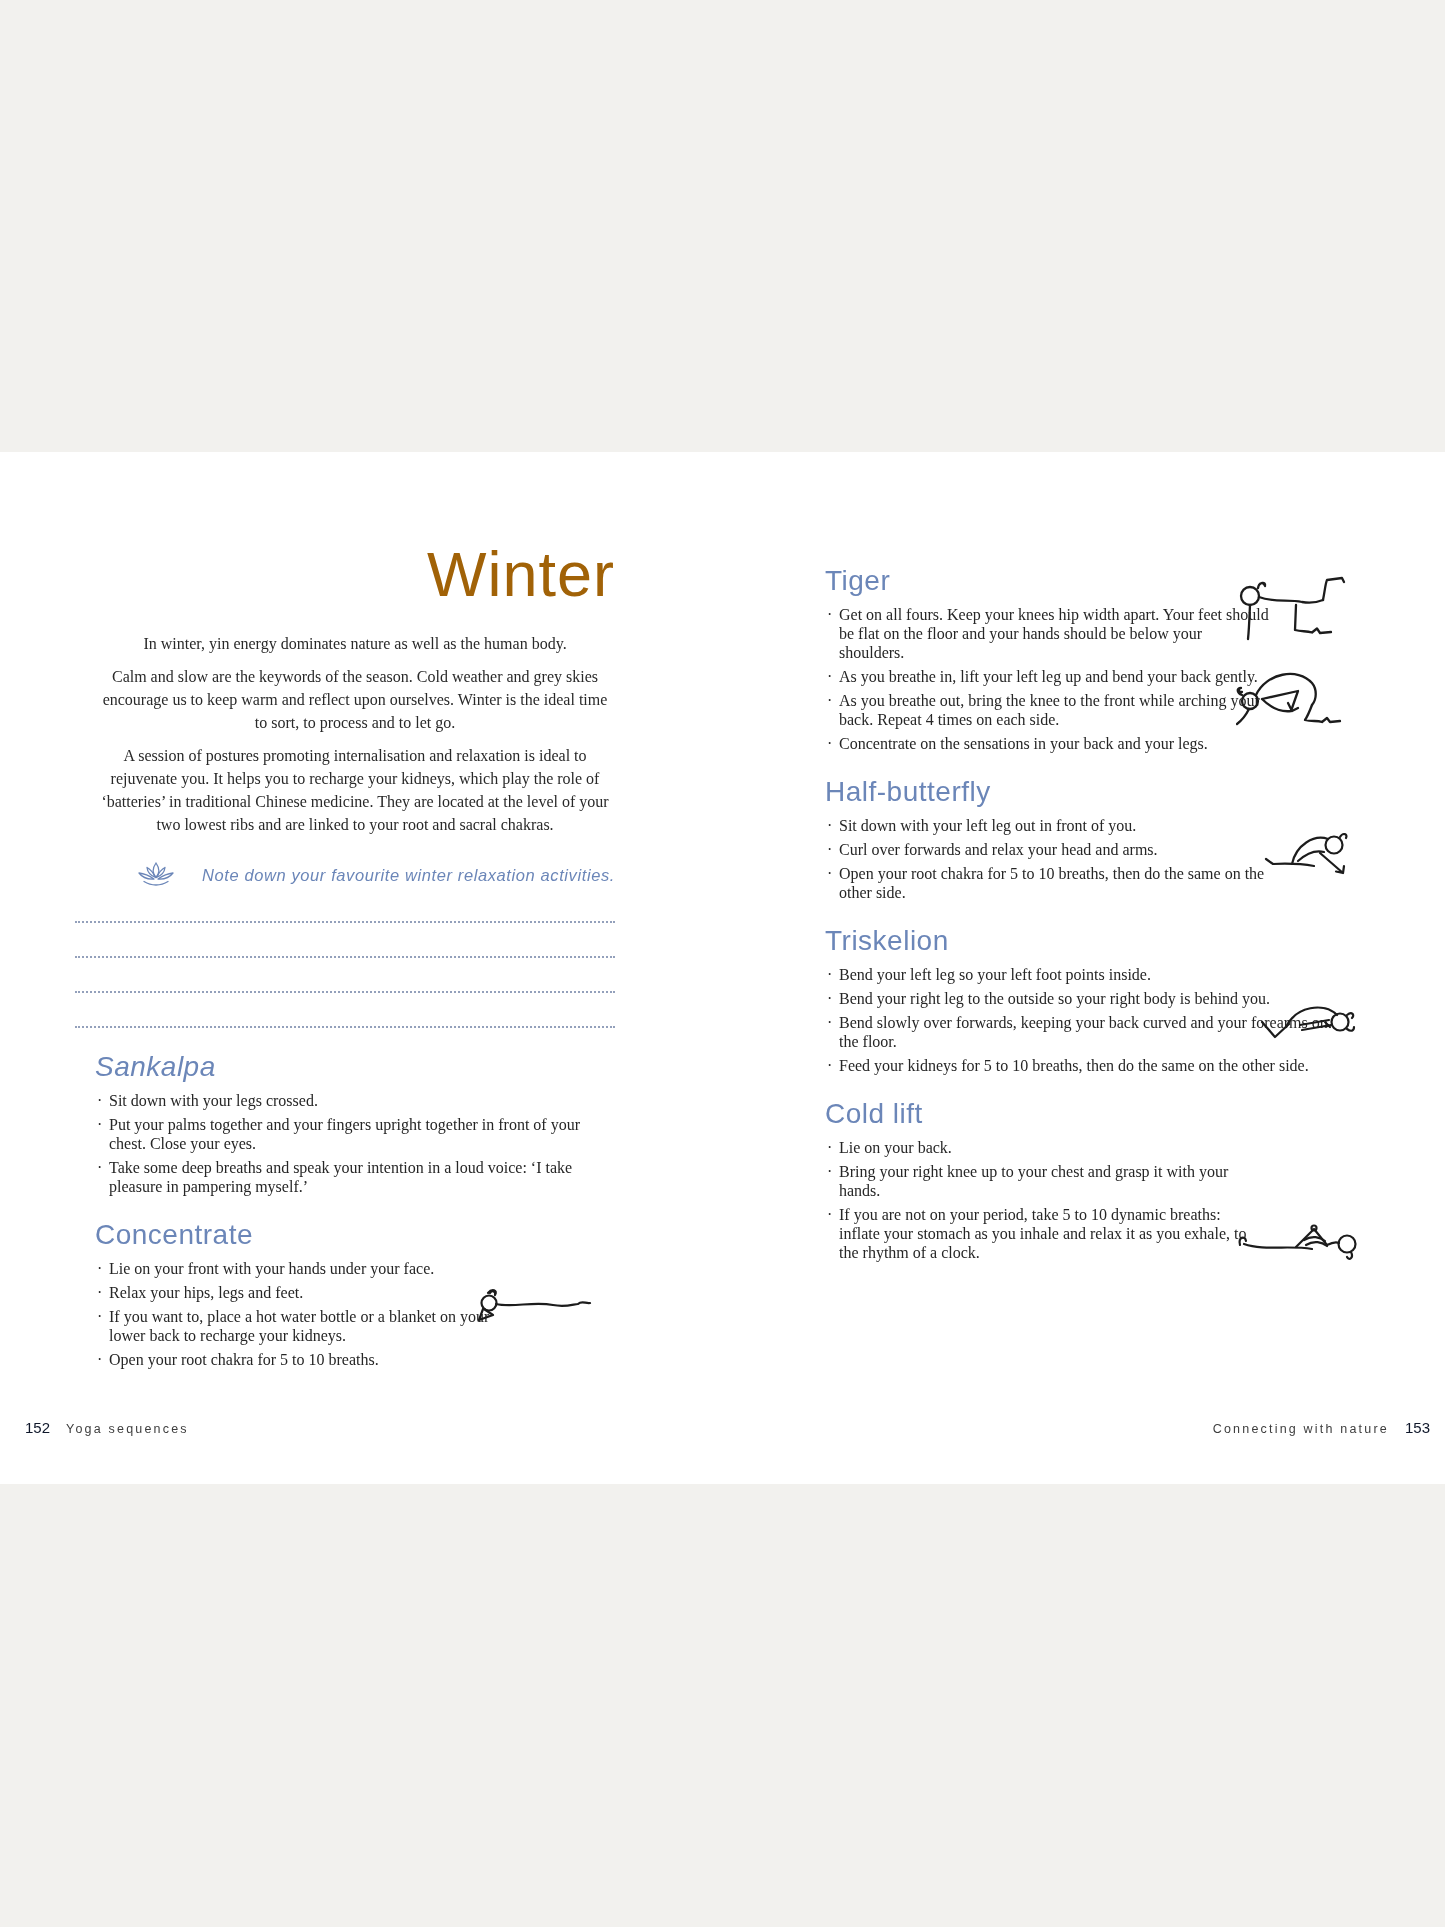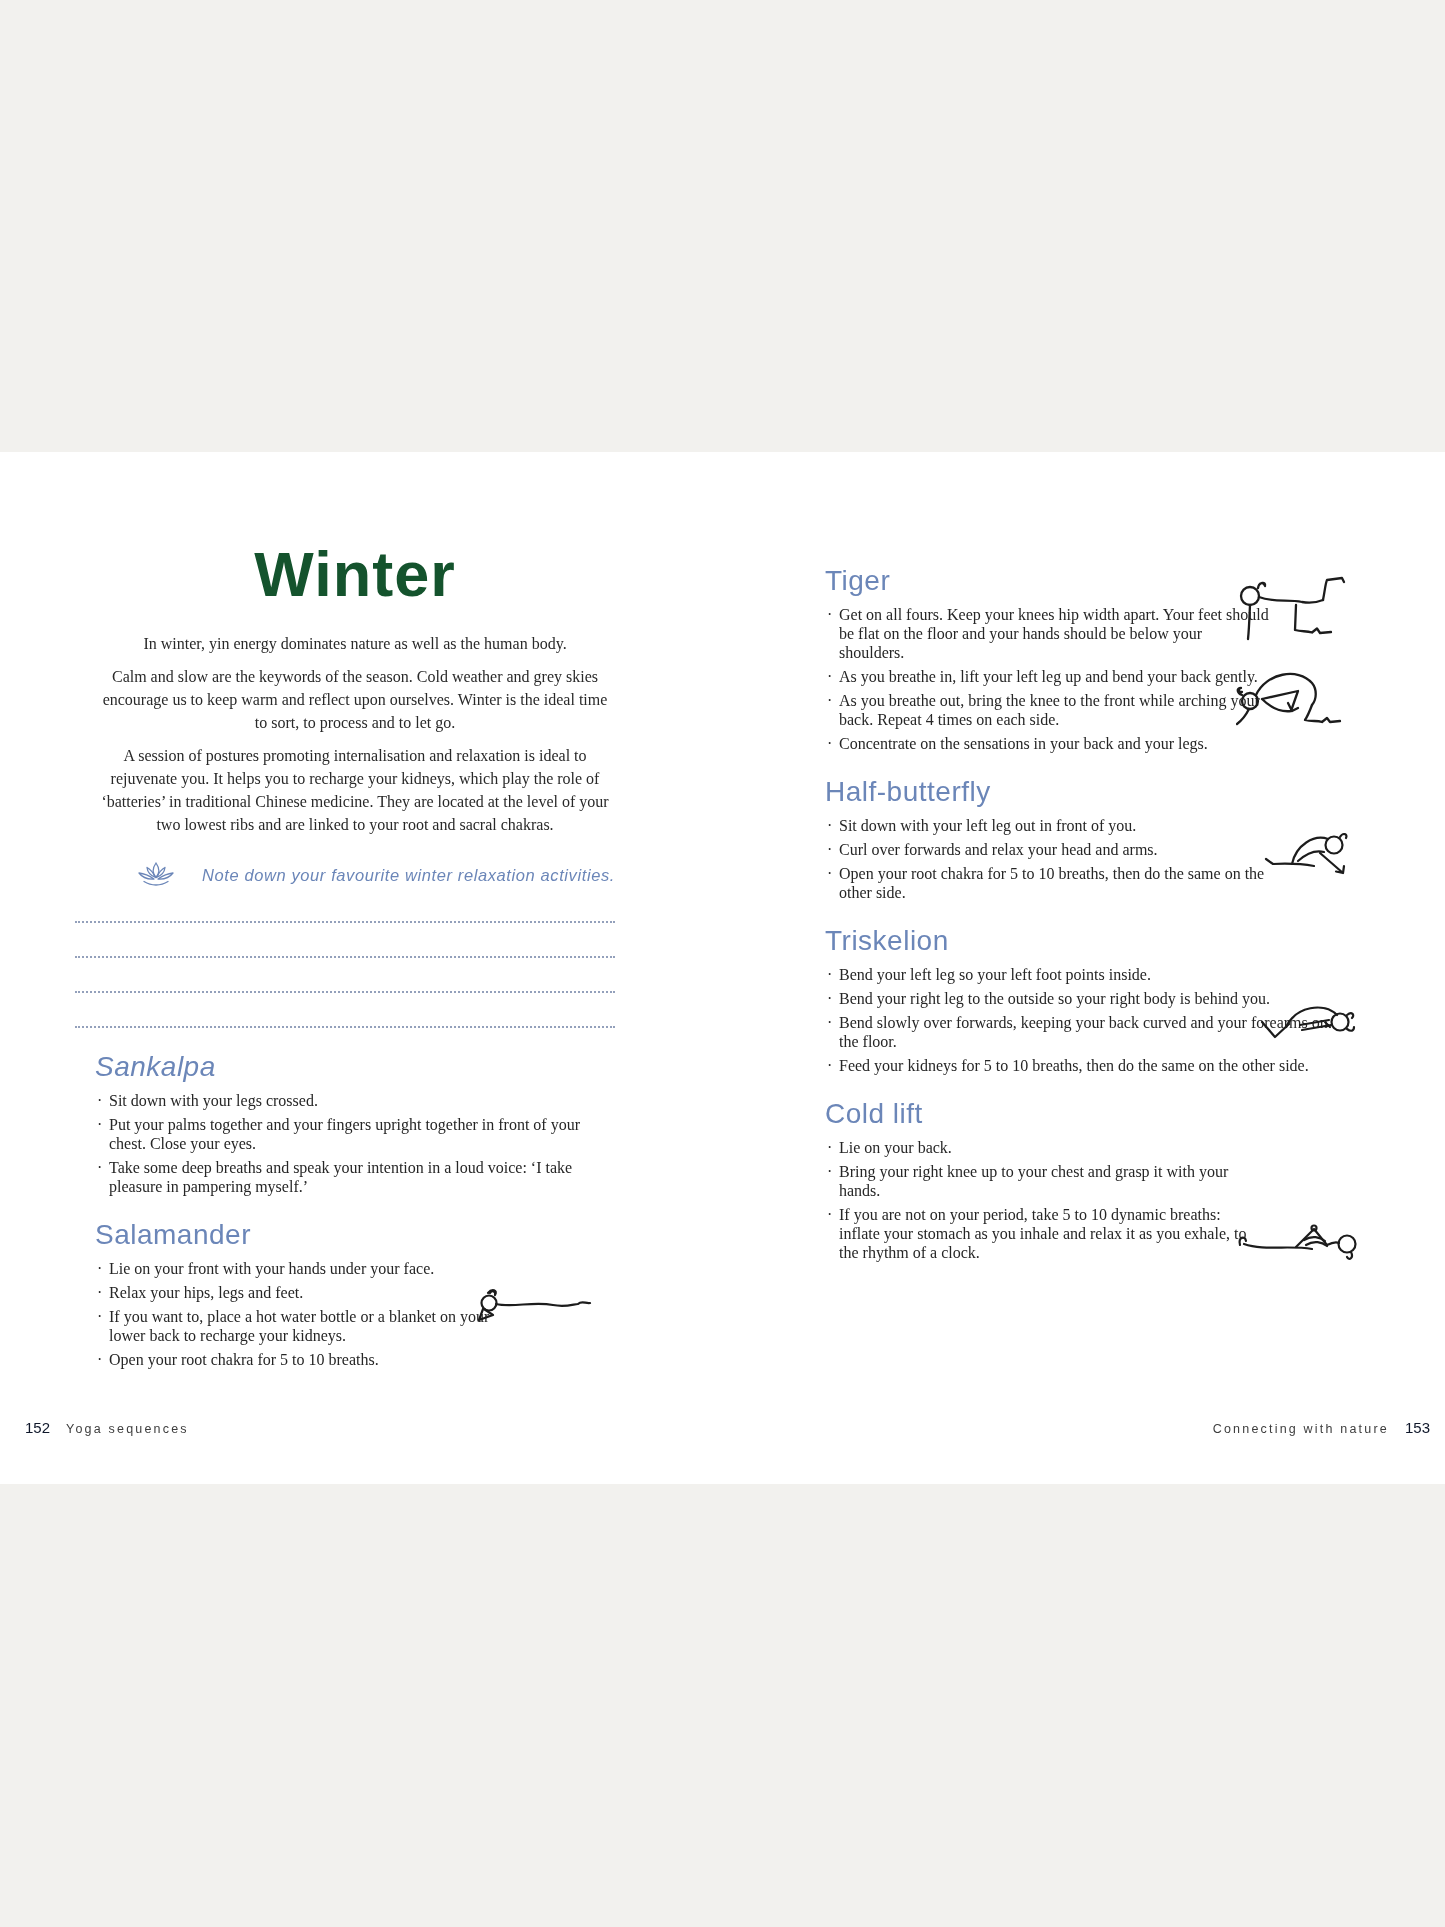--- a/index.html
+++ b/index.html
@@ -10,23 +10,23 @@
     font-family:"Liberation Serif",serif;
     overflow:hidden;
   }
   .spread{
     position:absolute;left:0;top:452px;width:1445px;height:1032px;
     background:#ffffff;
   }
   
   .col-left{position:absolute;left:95px;top:88px;width:520px;}
   h1.season{
-    margin:0;font-family:"Liberation Sans",sans-serif;font-weight:700;
-    font-size:63px;line-height:68px;letter-spacing:1px;color:#14532d;
-    text-align:center;
+    margin:0;font-family:"Liberation Sans",sans-serif;font-weight:400;
+    font-size:63px;line-height:68px;letter-spacing:1px;color:#a16207;
+    text-align:right;
   }
   .intro{margin-top:24px;text-align:center;}
   .intro p{margin:0 0 10px;font-size:16px;line-height:23px;color:#292929;}
   .note-row{display:flex;align-items:center;gap:26px;margin:26px 0 8px -8px;height:26px;justify-content:flex-end;}
   .note-text{
     font-family:"Liberation Sans",sans-serif;font-style:italic;
     font-size:16.5px;letter-spacing:0.6px;color:#6b86b8;
   }
   .write-lines{margin:4px 0 0 -20px;width:540px;}
   .write-lines div{height:33px;border-bottom:2px dotted #93a0bb;}
@@ -104,21 +104,21 @@
       <div></div>
     </div>
 
     <h2 class="pose italic">Sankalpa</h2>
     <ul class="steps sec-sankalpa">
       <li>Sit down with your legs crossed.</li>
       <li>Put your palms together and your fingers upright together in front of your chest. Close your eyes.</li>
       <li>Take some deep breaths and speak your intention in a loud voice: ‘I take pleasure in pampering myself.’</li>
     </ul>
 
-    <h2 class="pose">Salamander</h2>
+    <h2 class="pose">Concentrate</h2>
     <ul class="steps sec-salamander">
       <li>Lie on your front with your hands under your face.</li>
       <li>Relax your hips, legs and feet.</li>
       <li>If you want to, place a hot water bottle or a blanket on your lower back to recharge your kidneys.</li>
       <li>Open your root chakra for 5 to 10 breaths.</li>
     </ul>
   </div>
 
   <div class="col-right">
     <h2 class="pose">Tiger</h2>

